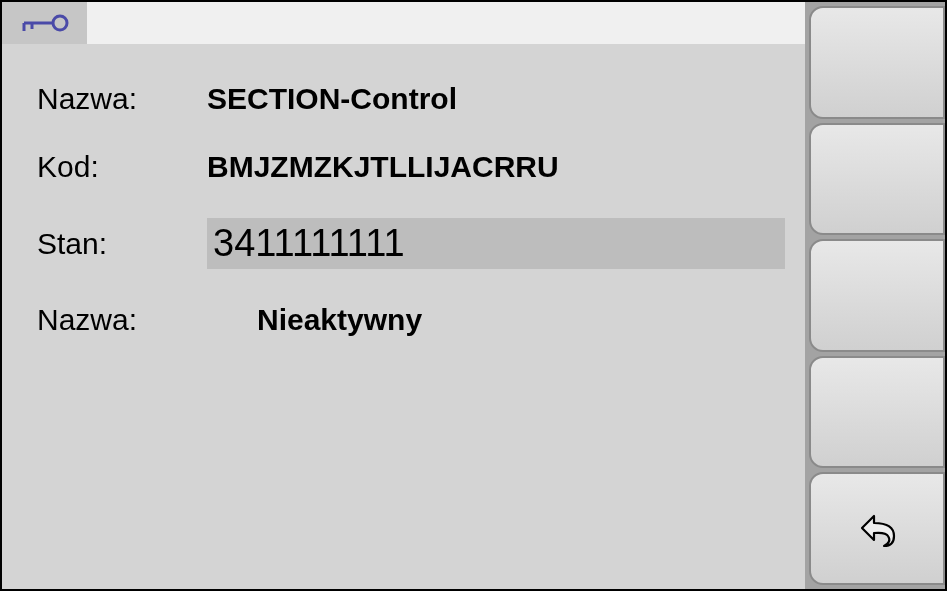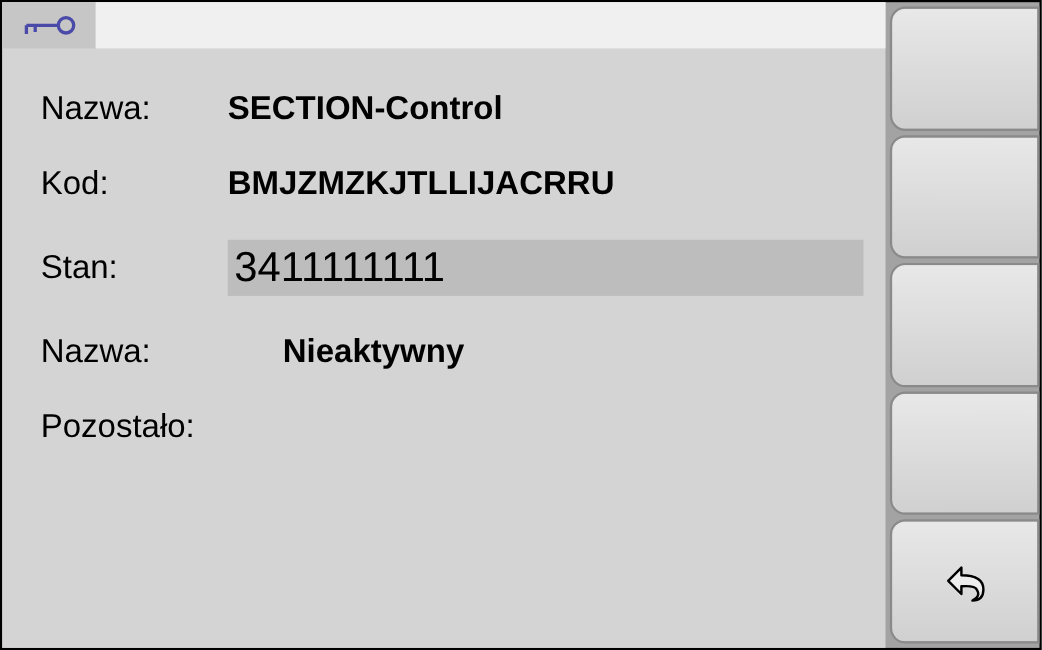--- a/index.html
+++ b/index.html
@@ -135,24 +135,20 @@
         <div class="value">BMJZMZKJTLLIJACRRU</div>
       </div>
       <div class="row">
         <div class="label">Stan:</div>
         <input class="value-input" type="text" value="3411111111" style="">
       </div>
       <div class="row">
         <div class="label">Nazwa:</div>
         <div class="value value-indent">Nieaktywny</div>
       </div>
-      <div class="row">
-        <div class="label">Pozostało:</div>
-        <div class="value"></div>
-      </div>
     </div>
   </div>
 
   <div class="side-buttons">
     <div class="side-btn"></div>
     <div class="side-btn"></div>
     <div class="side-btn"></div>
     <div class="side-btn"></div>
     <div class="side-btn">
       <svg class="back-arrow" viewBox="0 0 58 46">

